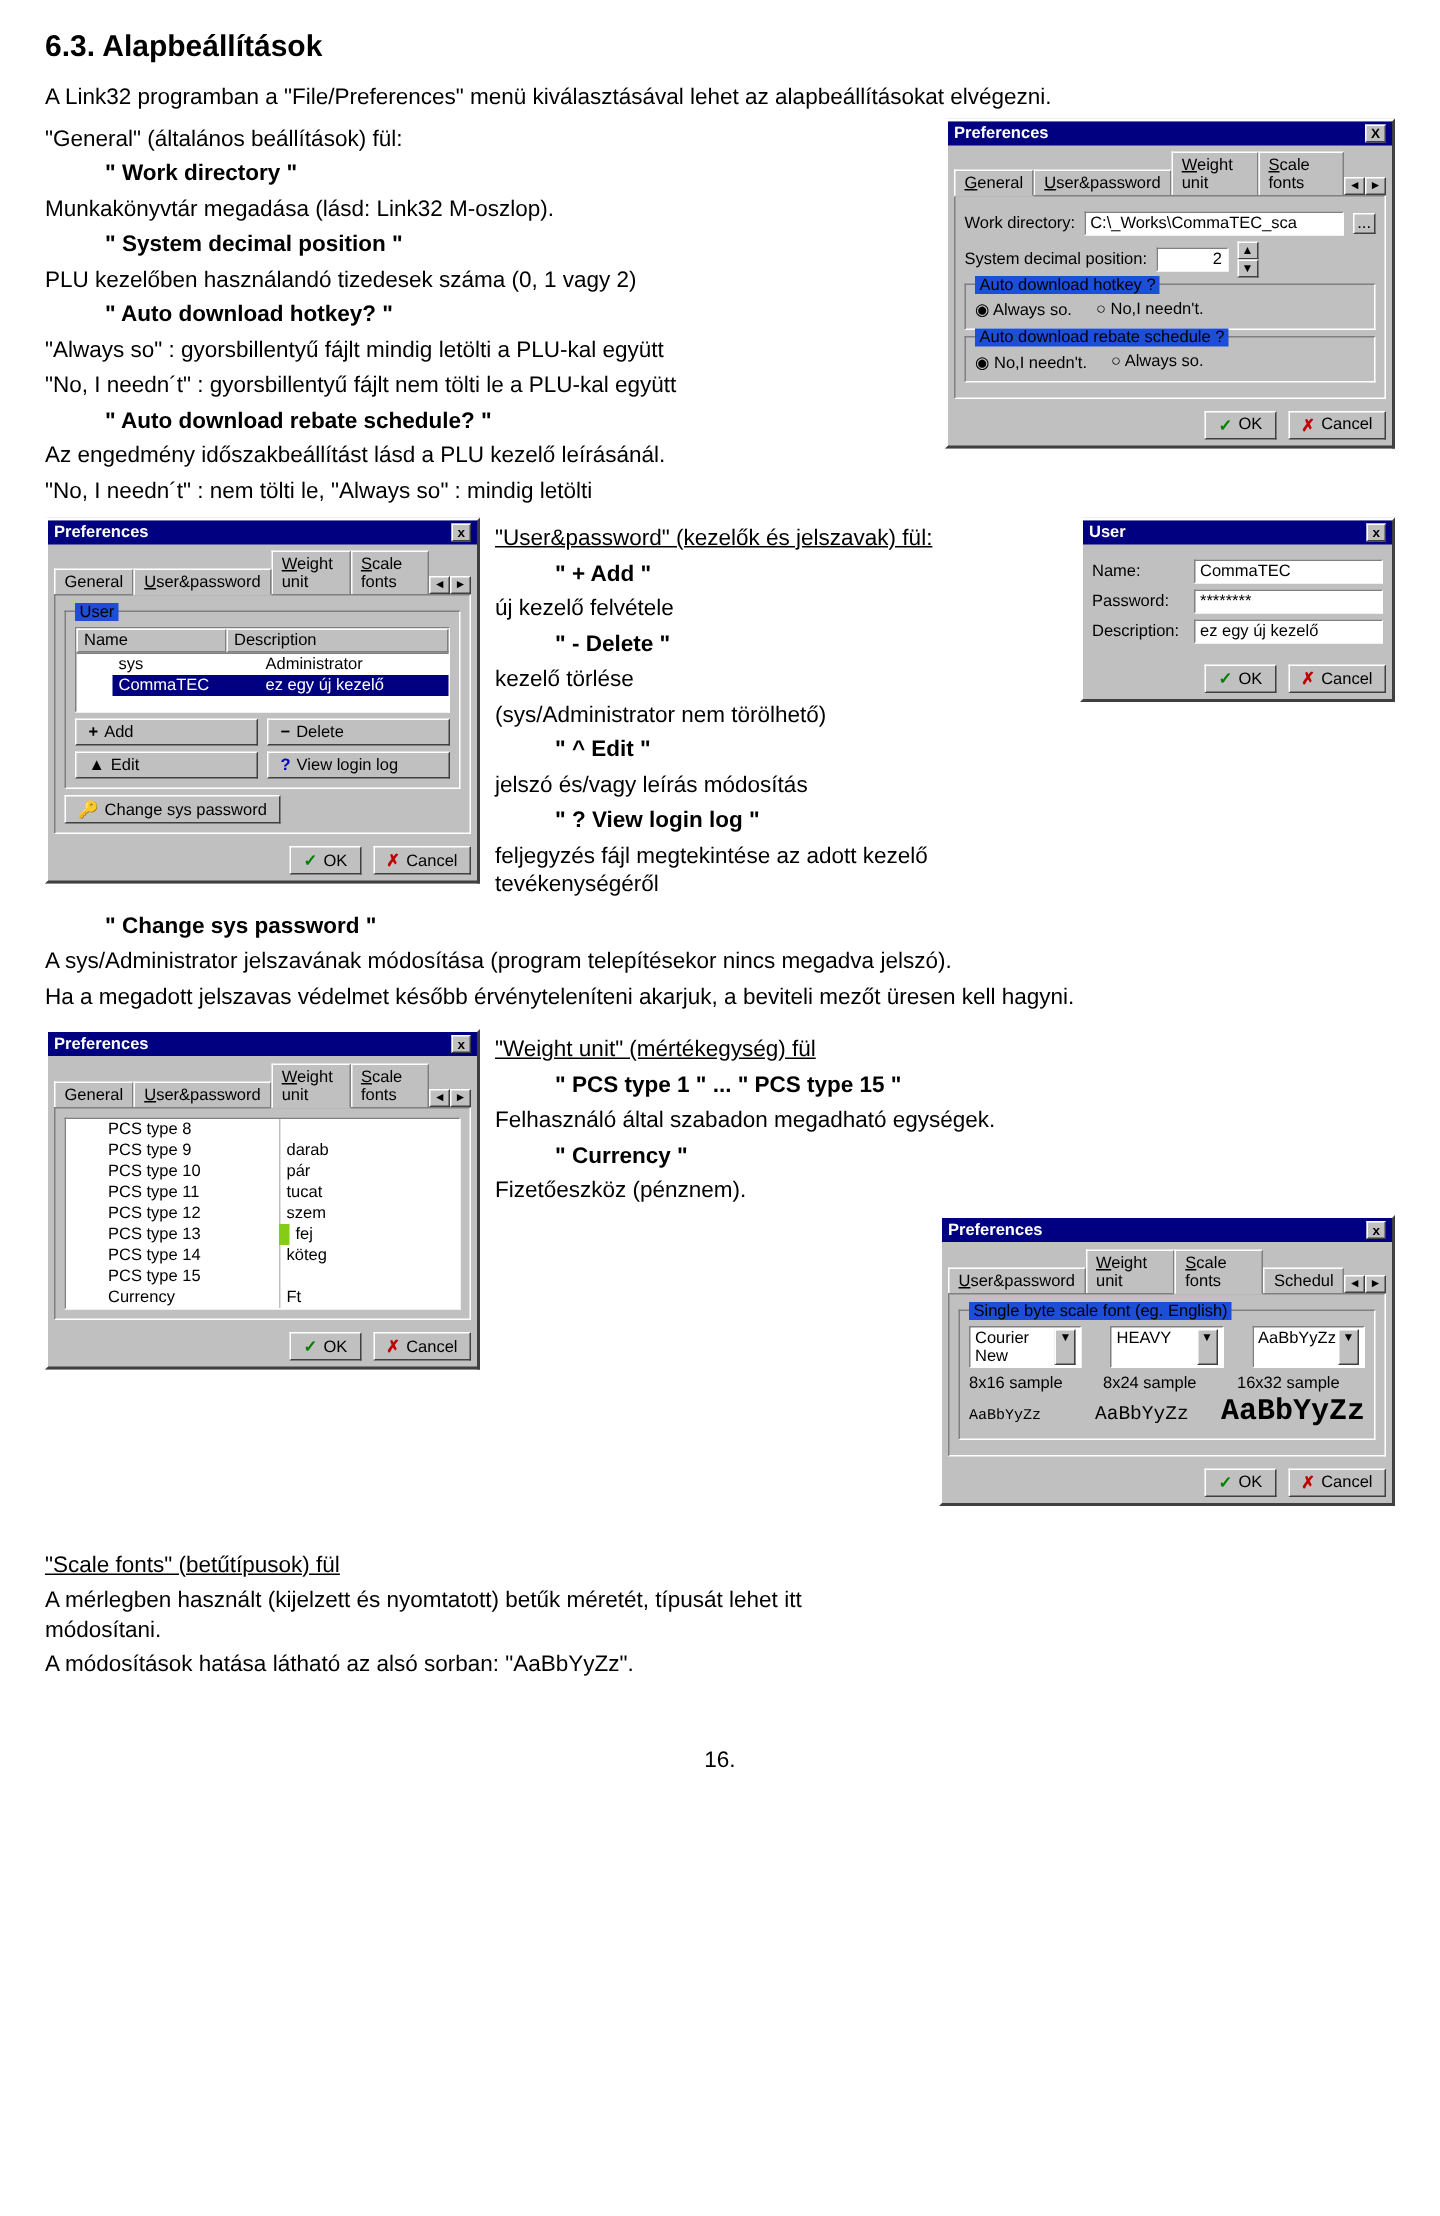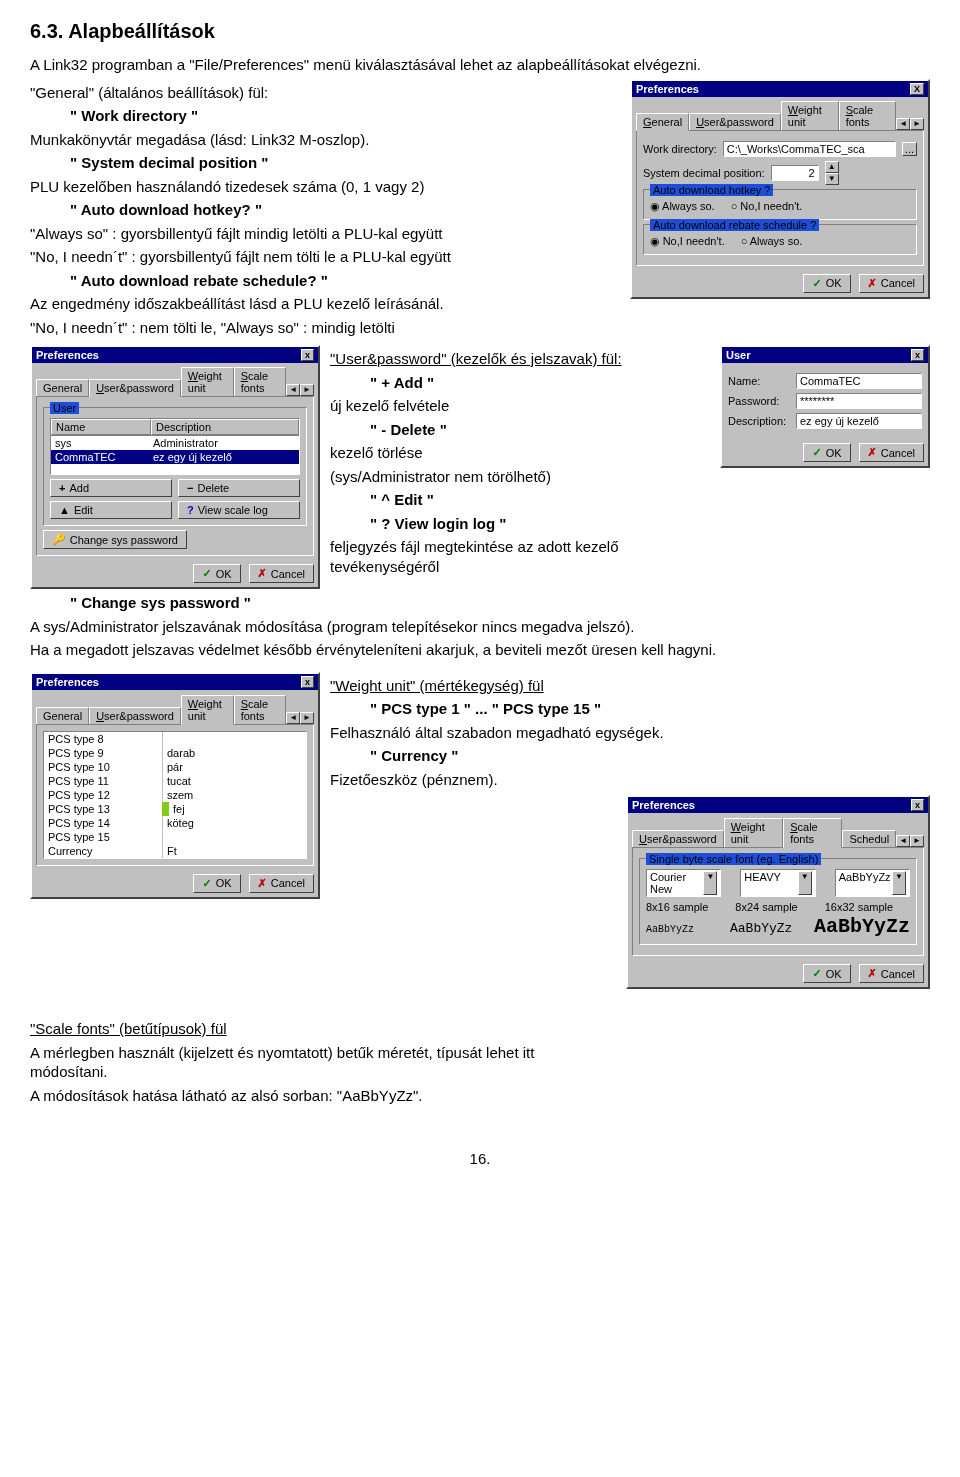--- a/index.html
+++ b/index.html
@@ -124,21 +124,21 @@
     display: flex;
     background: #c0c0c0;
     border-bottom: 1px solid #808080;
   }
   .listhdr > div {
     padding: 1px 4px;
     border: 1px solid #fff;
     border-right-color: #808080;
     border-bottom-color: #808080;
   }
-  .listrow { display: flex; }
+  .listrow { display: flex; margin-left: 24px; }
   .listrow > div { padding: 1px 4px; }
   .listsel { background: #000080; color: #fff; }
   .listbox {
     background: #fff;
     border: 1px solid #808080;
     border-right-color: #fff;
     border-bottom-color: #fff;
   }
   .arrowbtn {
     border: 1px solid #fff;
@@ -273,21 +273,21 @@
               </span>
             <span class="btn" style="flex:1">
                 <b>−</b> 
                 <span>Delete</span>
               </span>
           </div>
           <div style="display:flex;gap:6px;margin-top:4px">
             <span class="btn" style="flex:1">▲ <span>Edit</span></span>
             <span class="btn" style="flex:1">
                 <span class="blueq">?</span> 
-                <span>View scale log</span>
+                <span>View login log</span>
               </span>
           </div>
         </div>
         <span class="btn">
             <span class="keyicon">🔑</span> 
             <span>Change sys password</span>
           </span>
       </div>
       <div class="btnrow">
         <span class="btn">
@@ -303,20 +303,21 @@
   </div>
 
   <div class="col">
     <p class="u">"User&amp;password" (kezelők és jelszavak) fül:</p>
     <p class="indent1 bold">" + Add "</p>
     <p>új kezelő felvétele</p>
     <p class="indent1 bold">" - Delete "</p>
     <p>kezelő törlése</p>
     <p>(sys/Administrator nem törölhető)</p>
     <p class="indent1 bold">" ^ Edit "</p>
+    <p>jelszó és/vagy leírás módosítás</p>
     <p class="indent1 bold">" ? View login log "</p>
     <p>feljegyzés fájl megtekintése az adott kezelő tevékenységéről</p>
   </div>
 
   <div style="width:210px">
     <div class="win">
       <div class="titlebar">
           <span>User</span>
           <span class="closex">x</span>
         </div>

